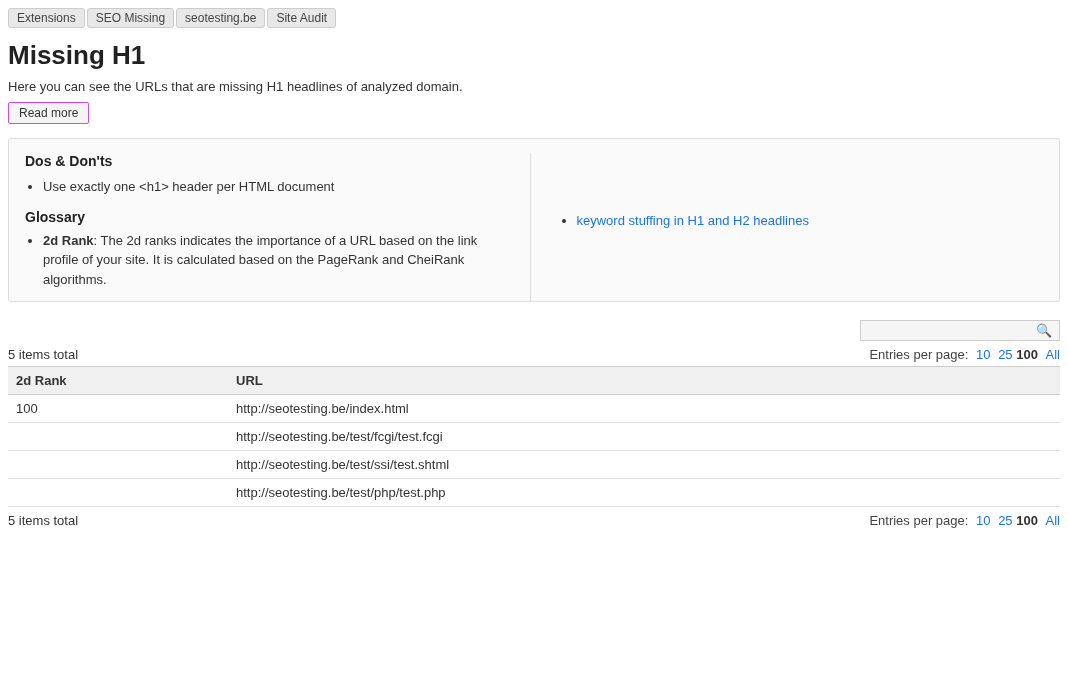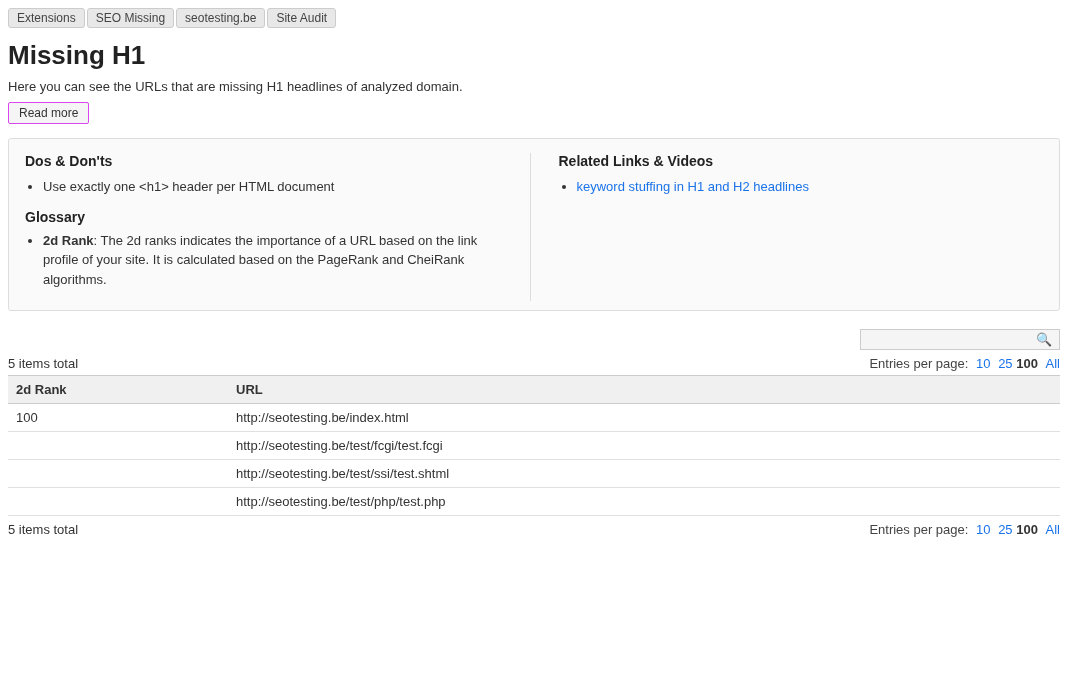--- a/index.html
+++ b/index.html
@@ -58,24 +58,25 @@
       cursor: pointer;
       border-radius: 2px;
       margin-bottom: 14px;
     }
 
     
     .info-panel {
       border: 1px solid #ddd;
       background: #fafafa;
       border-radius: 3px;
-      padding: 14px 16px 9px 16px;
+      padding: 14px 16px 0 16px;
       display: flex;
       gap: 8px;
       margin-bottom: 18px;
+      align-items: center;
     }
     .info-panel-left {
       flex: 1;
       padding-right: 20px;
       border-right: 1px solid #ddd;
     }
     .info-panel-right {
       flex: 1;
       padding-left: 20px;
     }
@@ -231,21 +232,20 @@
 
     <div class="glossary-title">Glossary</div>
     <ul class="info-list">
       <li>
         <span class="glossary-term">2d Rank</span><span class="glossary-text">: The 2d ranks indicates the importance of a URL based on the link profile of your site. It is calculated based on the PageRank and CheiRank algorithms.</span>
       </li>
     </ul>
   </div>
 
   <div class="info-panel-right">
-    <div class="info-section-title">Related Links &amp; Videos</div>
     <ul class="info-list">
       <li>
         <a href="#">keyword stuffing in H1 and H2 headlines</a>
       </li>
     </ul>
   </div>
 </div>
 
 
 <div class="table-section">

